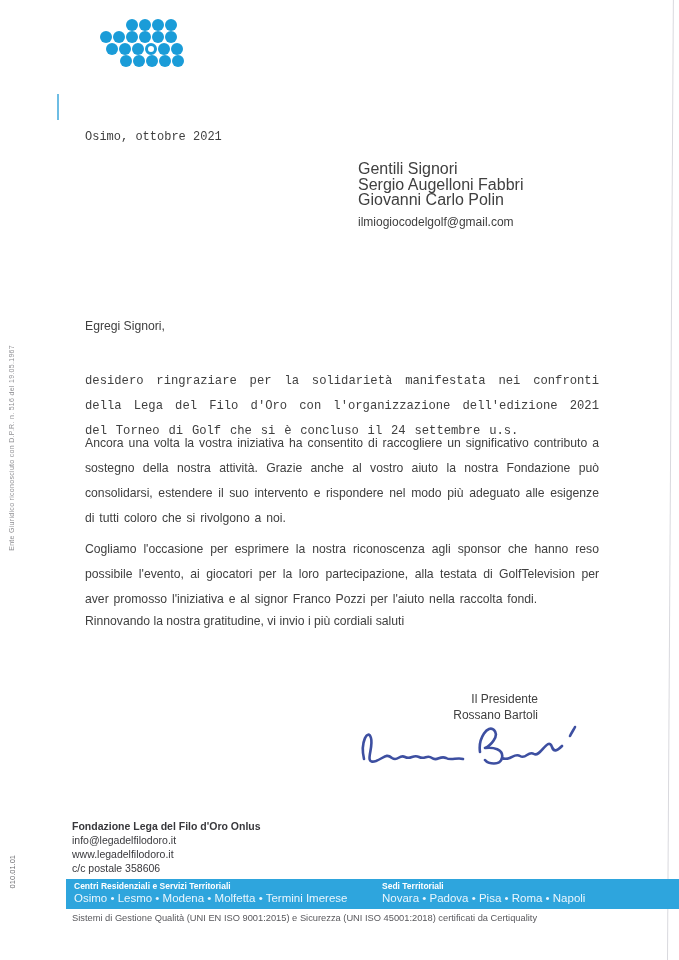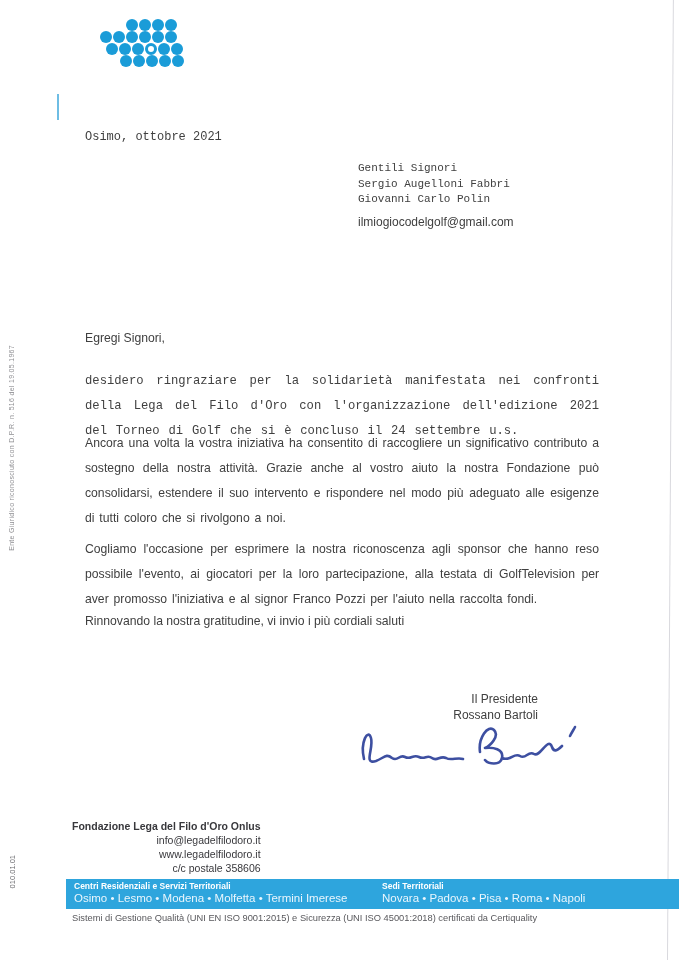--- a/index.html
+++ b/index.html
@@ -22,33 +22,33 @@
 
   
   .vtext{position:absolute;writing-mode:vertical-rl;transform:rotate(180deg);
          color:#8f8f93;white-space:nowrap;}
   .legal-v{left:8px;top:345px;font-size:7px;letter-spacing:0.3px;}
   .code-v{left:8px;top:855px;font-size:7.5px;color:#6a6a6e;}
 
   
   .abs{position:absolute;}
   .dateline{left:85px;top:130px;font-size:12px;font-family:Liberation Mono, monospace;}
-  .recipients{left:358px;top:161px;font-size:11px;line-height:15.5px;font-family:Liberation Mono, monospace;}
+  .recipients{left:358px;top:161px;font-size:16px;line-height:15.5px;}
   .recipient-email{left:358px;top:215px;font-size:12px;}
-  .salutation{left:85px;top:331px;font-size:12.2px;}
+  .salutation{left:85px;top:319px;font-size:12.2px;}
   .para{left:85px;width:514px;font-size:12.2px;line-height:25px;text-align:justify;
         word-spacing:1.5px;}
   .p1{top:369px;font-family:Liberation Mono, monospace;} .p2{top:431px;} .p3{top:537px;}
   .closing{left:85px;top:614px;font-size:12.2px;}
 
   .sig-block{left:372px;top:692px;width:166px;text-align:right;font-size:12px;line-height:15.5px;}
   .sig-svg{left:352px;top:714px;width:235px;height:66px;}
 
   
-  .footer-col{font-size:10.5px;line-height:14px;color:#38383c;text-align:right;}
+  .footer-col{font-size:10.5px;line-height:14px;color:#38383c;}
   .fc-left{left:72px;top:819px;}
   .fc-right{left:380px;top:819px;}
   .footer-col .ftitle{font-weight:bold;}
 
   .blue-bar{left:66px;top:879px;width:672px;height:30px;background:#2ea5dd;color:#ffffff;}
   .bar-col{position:absolute;top:2px;}
   .bar-col .btitle{font-size:8.5px;font-weight:bold;line-height:11px;}
   .bar-col .bline{font-size:11.5px;line-height:13px;color:#eaf6fd;}
   .bc-left{left:8px;} .bc-right{left:316px;}
 

